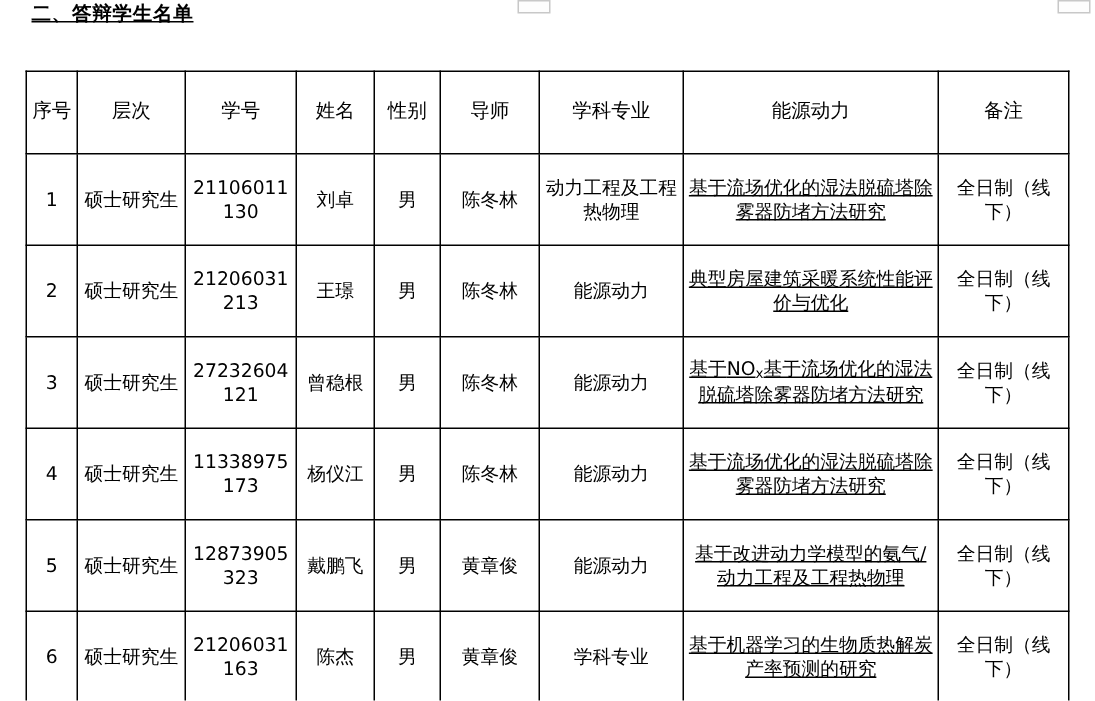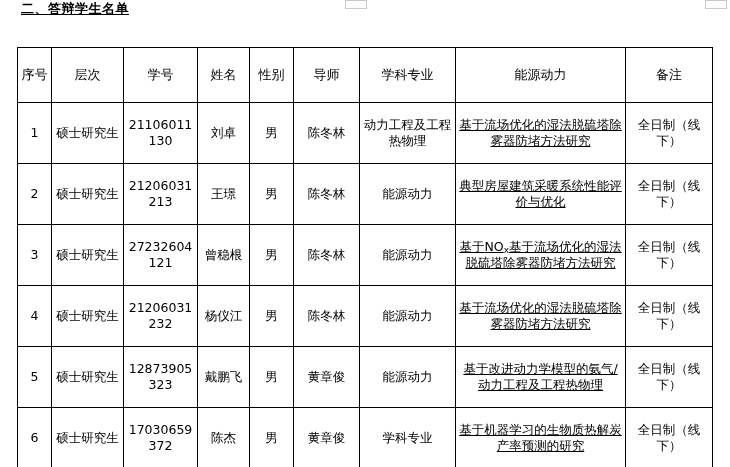--- a/index.html
+++ b/index.html
@@ -168,21 +168,21 @@
         <td>曾稳根</td>
         <td>男</td>
         <td>陈冬林</td>
         <td>能源动力</td>
         <td class="title-cell nox"><span>基于</span><span>NO</span><sub>x</sub><span>基于流场优化的湿法脱硫塔除雾器防堵方法研究</span></td>
         <td>全日制（线下）</td>
       </tr>
       <tr>
         <td>4</td>
         <td>硕士研究生</td>
-        <td class="id-cell">21206031232</td>
+        <td class="id-cell">11338975173</td>
         <td>杨仪江</td>
         <td>男</td>
         <td>陈冬林</td>
         <td>能源动力</td>
         <td class="title-cell">基于流场优化的湿法脱硫塔除雾器防堵方法研究</td>
         <td>全日制（线下）</td>
       </tr>
       <tr>
         <td>5</td>
         <td>硕士研究生</td>
@@ -190,21 +190,21 @@
         <td>戴鹏飞</td>
         <td>男</td>
         <td>黄章俊</td>
         <td>能源动力</td>
         <td class="title-cell">基于改进动力学模型的氨气/动力工程及工程热物理</td>
         <td>全日制（线下）</td>
       </tr>
       <tr>
         <td>6</td>
         <td>硕士研究生</td>
-        <td class="id-cell">17030659372</td>
+        <td class="id-cell">21206031163</td>
         <td>陈杰</td>
         <td>男</td>
         <td>黄章俊</td>
         <td>学科专业</td>
         <td class="title-cell">基于机器学习的生物质热解炭产率预测的研究</td>
         <td>全日制（线下）</td>
       </tr>
     </tbody>
   </table>
 </div>

